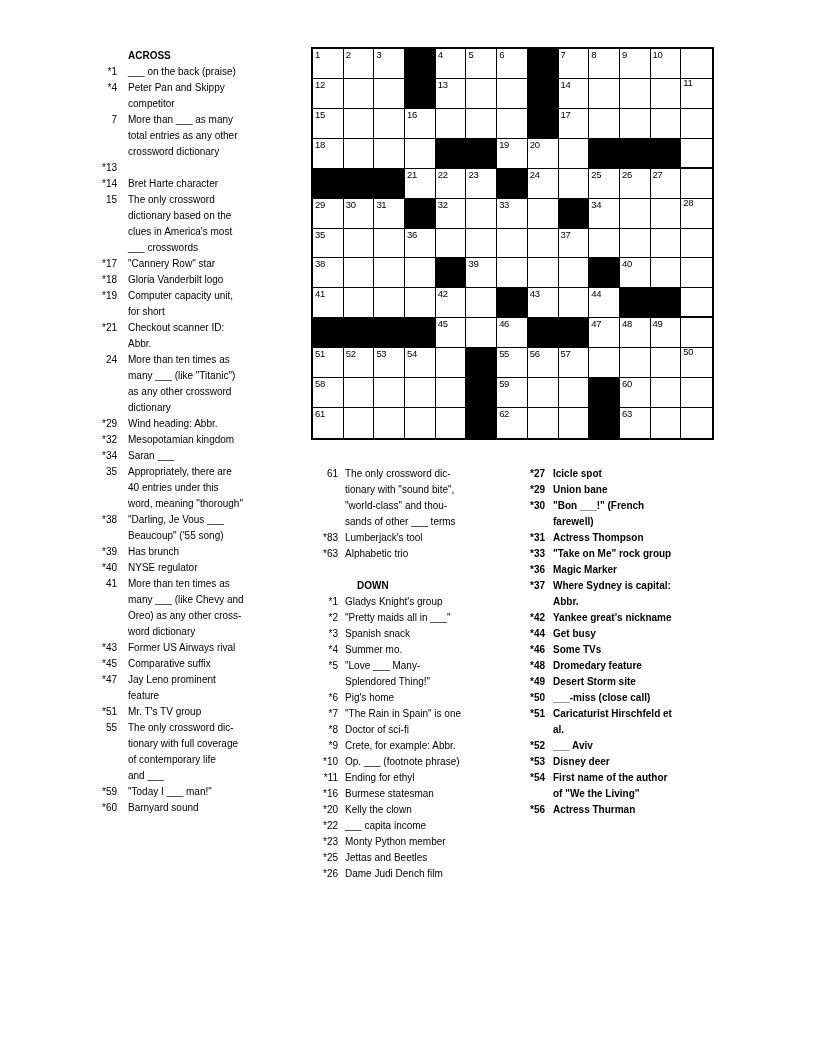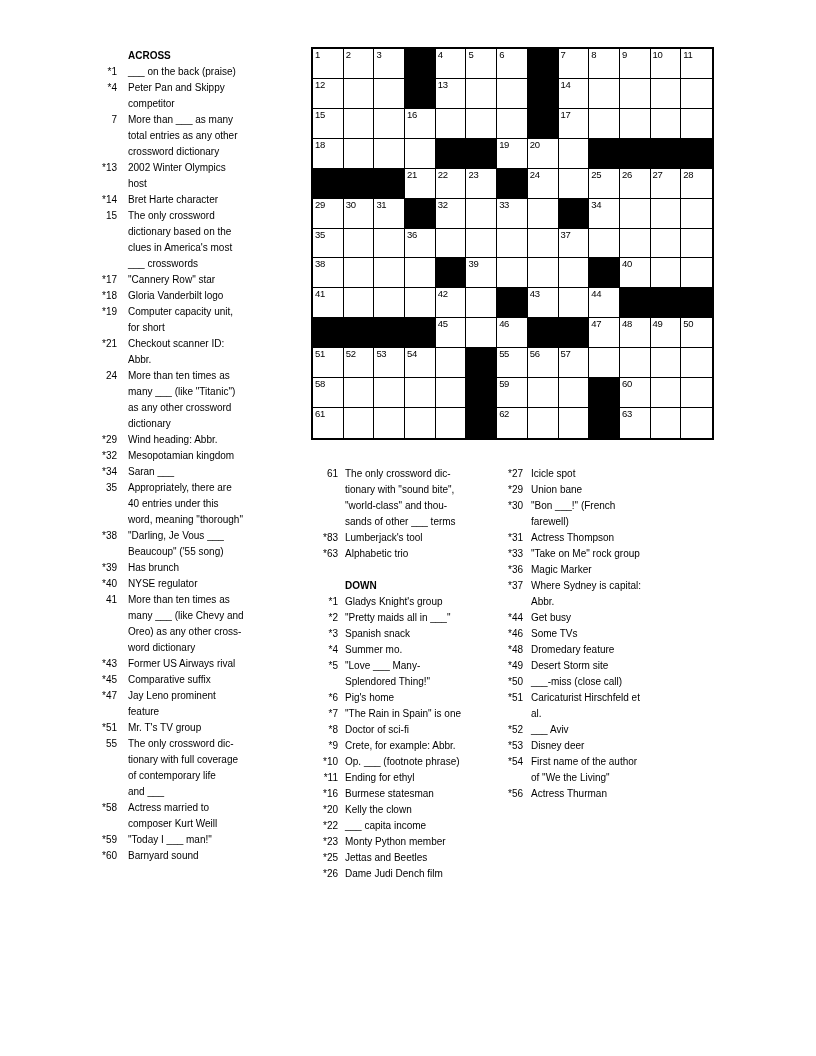--- a/index.html
+++ b/index.html
@@ -22,21 +22,21 @@
     grid-template-columns: repeat(13, 1fr);
     grid-template-rows: repeat(13, 1fr);
   }
   .cell {
     position: relative;
     box-sizing: border-box;
     border-right: 1px solid #000;
     border-bottom: 1px solid #000;
     background: #fff;
   }
-  .cell:nth-child(13n) { border-right: none; }
+  .cell:nth-child(13n) { border-right: none; margin-top: 28px; }
   .cell:nth-child(n+157) { border-bottom: none; }
   .cell.black { background: #000; }
   .cellnum {
     position: absolute; top: 0px; left: 2px;
     font-size: 9.5px; line-height: 11px;
     letter-spacing: -0.3px;
   }
   
   .clue-col {
     position: absolute;
@@ -45,22 +45,22 @@
   }
   .section-title { font-weight: bold; }
   .clue { display: flex; align-items: flex-start; }
   .cnum { flex: none; text-align: right; white-space: nowrap; }
   .ctext { white-space: nowrap; }
   #col-left  { left: 81px;  top: 48px; width: 232px; }
   #col-left .cnum  { width: 36px; margin-right: 11px; }
   #col-left .section-title { margin-left: 47px; }
   #col-mid   { left: 315px; top: 466px; width: 205px; }
   #col-mid .cnum   { width: 23px; margin-right: 7px; }
-  #col-mid .section-title { margin-left: 30px; margin-top: 16px; }
-  #col-right { left: 496px; top: 466px; width: 225px; }
+  #col-mid .section-title { margin-left: 42px; margin-top: 16px; }
+  #col-right { left: 518px; top: 466px; width: 225px; font-weight: bold; }
   #col-right .cnum { width: 27px; margin-right: 8px; }
 </style>
 </head>
 <body>
 
 <div>
 
   <div id="grid-wrap">
       <div class="cell">
         <span class="cellnum">1</span>
@@ -378,24 +378,20 @@
         <div class="clue">
           <div class="cnum">7</div>
           <div class="ctext">
             <div>More than ___ as many</div>
             <div>total entries as any other</div>
             <div>crossword dictionary</div>
           </div>
         </div>
         <div class="clue">
           <div class="cnum">*13</div>
-          <div class="ctext">
-            <div>2002 Winter Olympics</div>
-            <div>host</div>
-          </div>
         </div>
         <div class="clue">
           <div class="cnum">*14</div>
           <div class="ctext">
             <div>Bret Harte character</div>
           </div>
         </div>
         <div class="clue">
           <div class="cnum">15</div>
           <div class="ctext">
@@ -522,27 +518,20 @@
         <div class="clue">
           <div class="cnum">55</div>
           <div class="ctext">
             <div>The only crossword dic-</div>
             <div>tionary with full coverage</div>
             <div>of contemporary life</div>
             <div>and ___</div>
           </div>
         </div>
         <div class="clue">
-          <div class="cnum">*58</div>
-          <div class="ctext">
-            <div>Actress married to</div>
-            <div>composer Kurt Weill</div>
-          </div>
-        </div>
-        <div class="clue">
           <div class="cnum">*59</div>
           <div class="ctext">
             <div>"Today I ___ man!"</div>
           </div>
         </div>
         <div class="clue">
           <div class="cnum">*60</div>
           <div class="ctext">
             <div>Barnyard sound</div>
           </div>
@@ -719,20 +708,26 @@
           <div class="cnum">*36</div>
           <div class="ctext">
             <div>Magic Marker</div>
           </div>
         </div>
         <div class="clue">
           <div class="cnum">*37</div>
           <div class="ctext">
             <div>Where Sydney is capital:</div>
             <div>Abbr.</div>
+          </div>
+        </div>
+        <div class="clue">
+          <div class="cnum">*42</div>
+          <div class="ctext">
+            <div>Yankee great's nickname</div>
           </div>
         </div>
         <div class="clue">
           <div class="cnum">*44</div>
           <div class="ctext">
             <div>Get busy</div>
           </div>
         </div>
         <div class="clue">
           <div class="cnum">*46</div>

